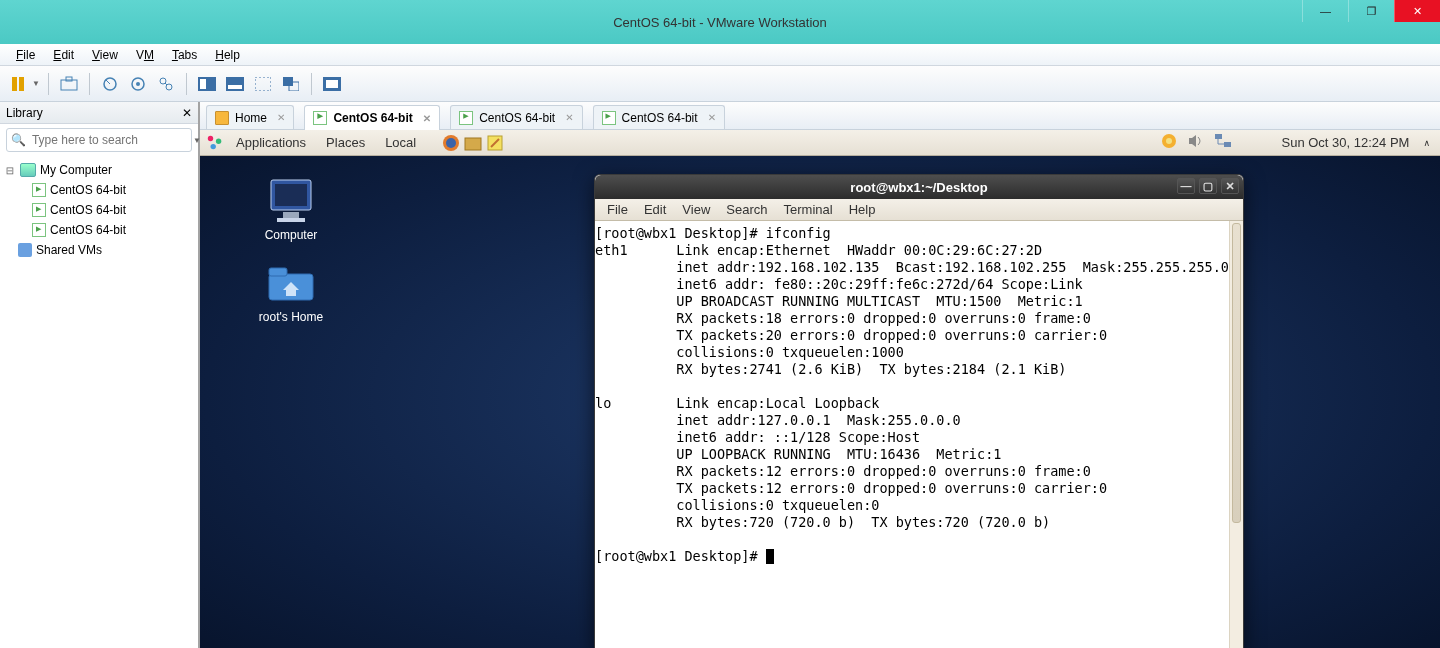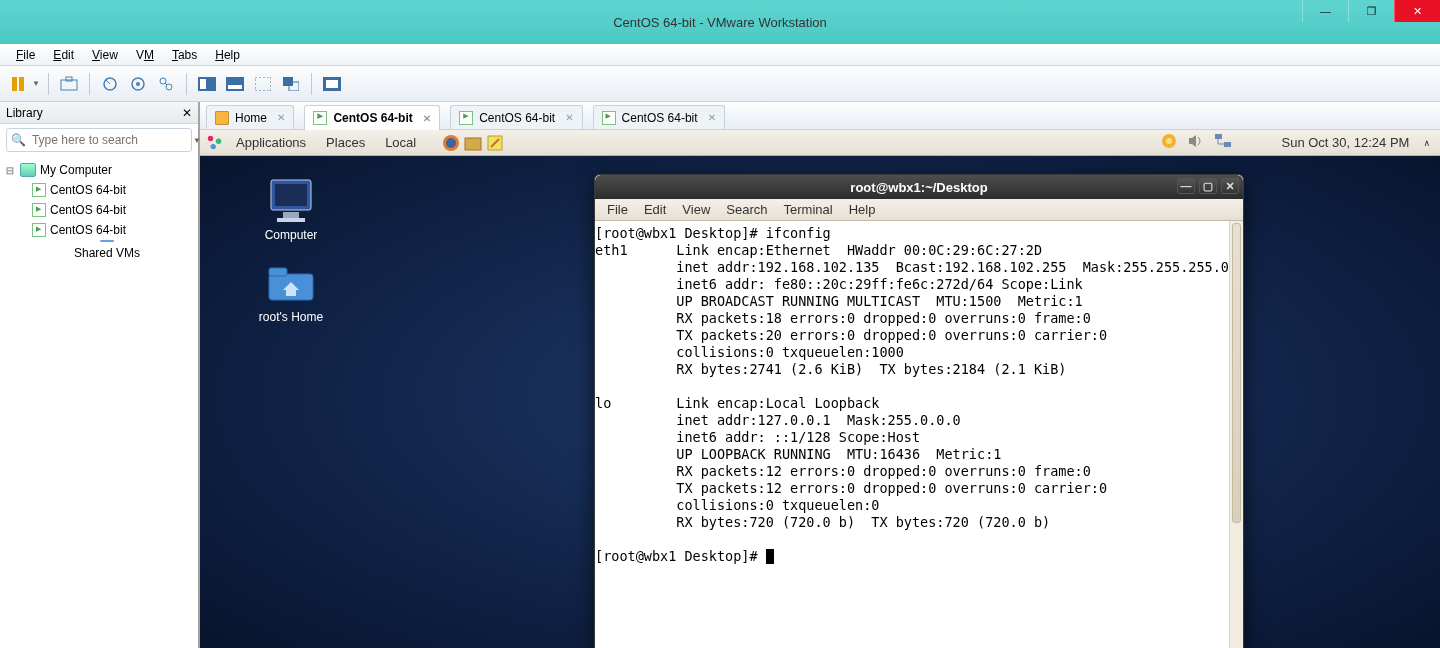--- a/index.html
+++ b/index.html
@@ -33,21 +33,21 @@
 .lib-head { height: 22px; background: linear-gradient(#f4f6f8,#e6ebef); border-bottom: 1px solid #d0d7df; display:flex; align-items:center; justify-content:space-between; padding:0 6px; }
 .lib-head .x { font-family: Arial; cursor: default; }
 .search { margin: 4px 6px; display:flex; align-items:center; border:1px solid #c8d2dc; border-radius:3px; height:24px; }
 .search input { flex:1; border:none; outline:none; font-size:12px; padding:0 2px; color:#7f1d1d; }
 .search .mag { color:#888; padding:0 4px; }
 .search .dd2 { font-size:8px; color:#666; padding:0 4px; }
 .tree { padding: 4px 2px; flex:1; overflow:auto; }
 .tree .row { display:flex; align-items:center; height:20px; padding-left: 2px; gap:4px; white-space:nowrap; }
 .tree .row .tw { width:12px; text-align:center; color:#666; font-size:10px; }
 .tree .row.indent1 { padding-left: 30px; }
-.tree .row.indent0b { padding-left: 16px; flex-direction: column; }
+.tree .row.indent0b { padding-left: 16px; }
 .ico-computer { width:16px; height:14px; display:inline-block; background:linear-gradient(#9fc, #6cb); border:1px solid #5aa; border-radius:2px; }
 .ico-vm { width:14px; height:14px; display:inline-block; background:#fff; border:1px solid #7bc47f; position:relative; }
 .ico-vm::after{content:'▶'; color:#4aa04a; font-size:7px; position:absolute; left:3px; top:1px;}
 .ico-shared { width:14px;height:14px;display:inline-block;background:#6aa0e0;border-radius:2px; }
 
 
 .content { flex:1; display:flex; flex-direction:column; background:#f4f6f8; }
 
 
 .vmtabs { height: 28px; background: linear-gradient(#fdfdfd,#e8eef5); border-bottom:1px solid #c8d2dc; display:flex; align-items:flex-end; padding-left:6px; gap:7px; }

